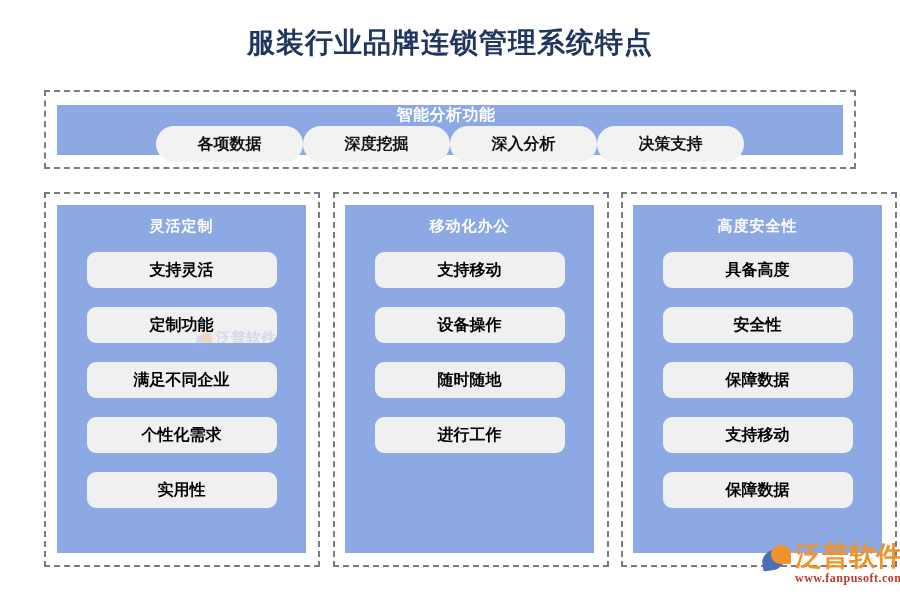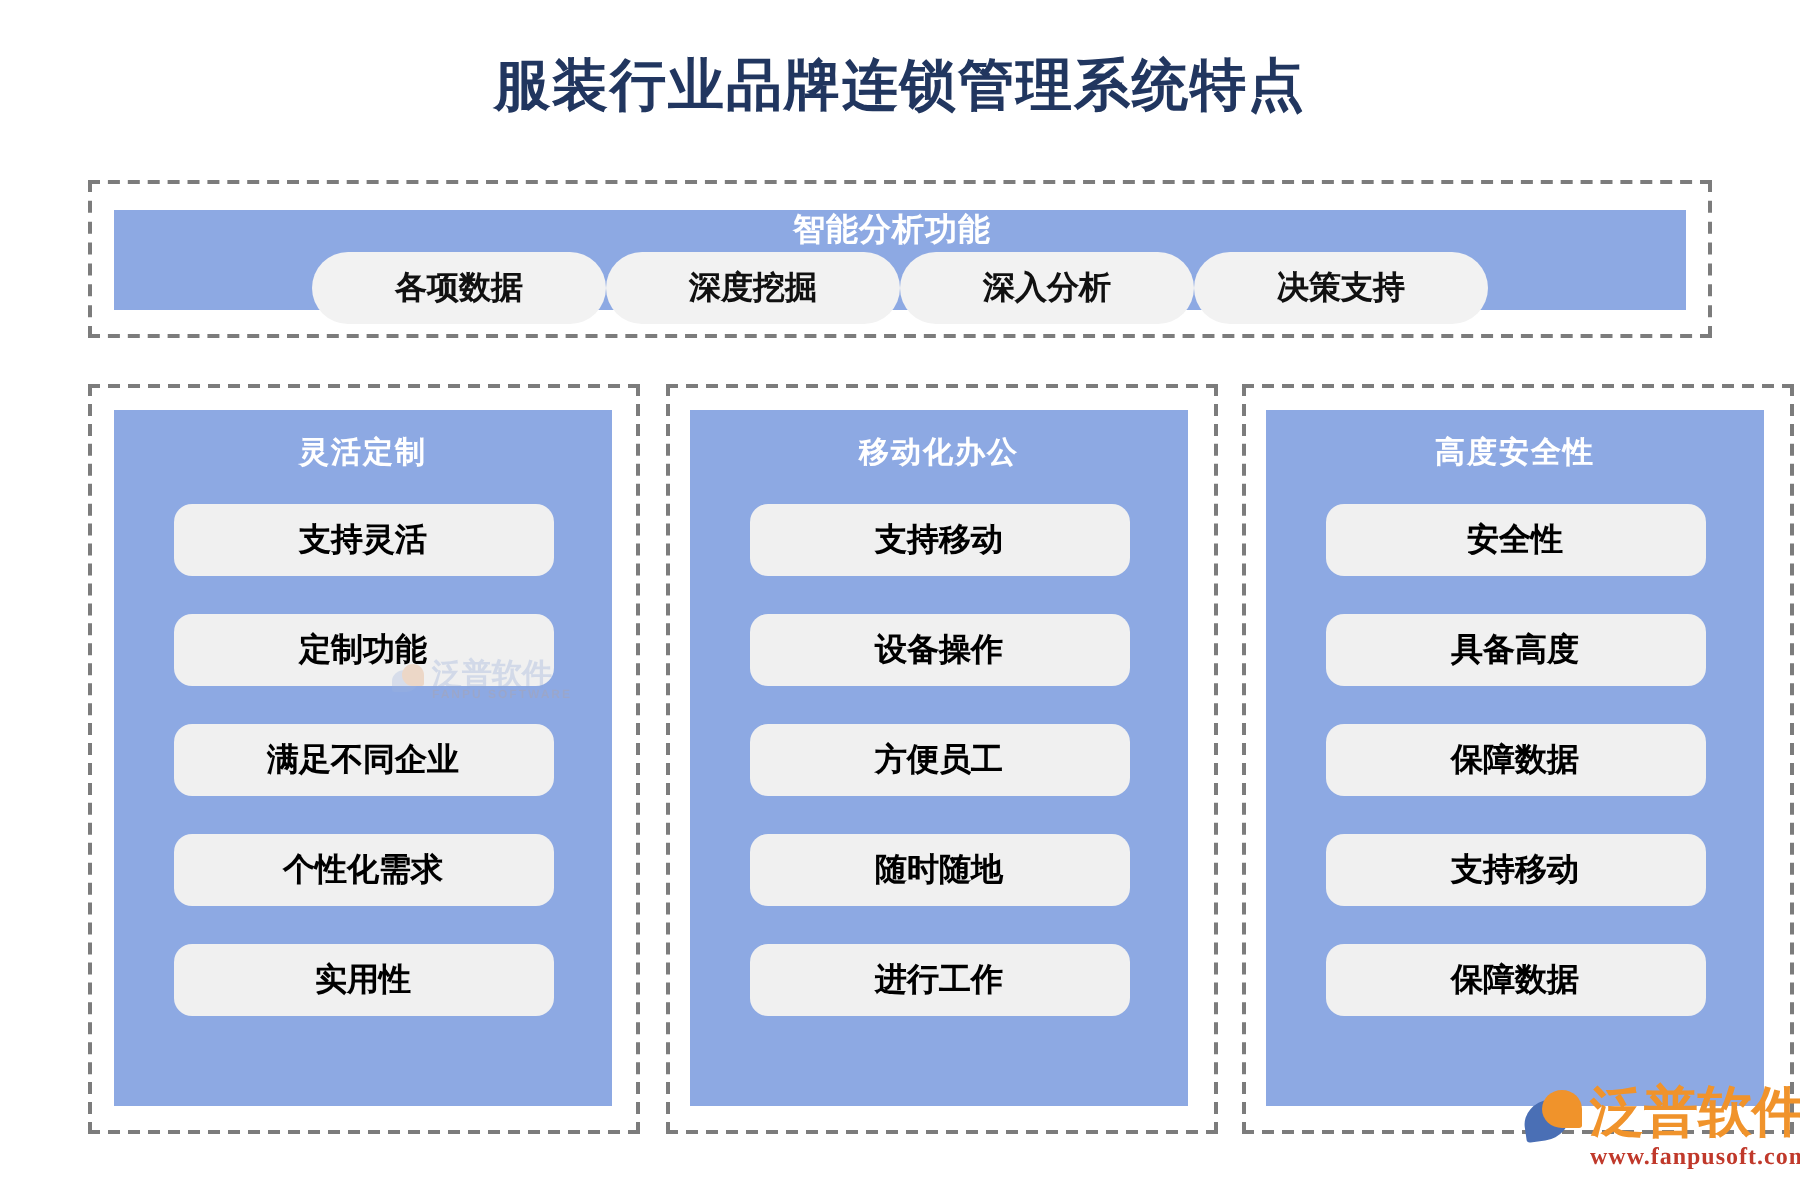--- a/index.html
+++ b/index.html
@@ -287,30 +287,29 @@
     <div class="col-chip">满足不同企业</div>
     <div class="col-chip">个性化需求</div>
     <div class="col-chip">实用性</div>
   </div>
 
   <div class="dashed-box" id="col2-dashed"></div>
   <div class="blue-panel col-panel" id="col2-panel">
     <div class="col-header">移动化办公</div>
     <div class="col-chip">支持移动</div>
     <div class="col-chip">设备操作</div>
-    <div class="col-chip">方便员工</div>
     <div class="col-chip">随时随地</div>
     <div class="col-chip">进行工作</div>
   </div>
 
   <div class="dashed-box" id="col3-dashed"></div>
   <div class="blue-panel col-panel" id="col3-panel">
     <div class="col-header">高度安全性</div>
+    <div class="col-chip">具备高度</div>
     <div class="col-chip">安全性</div>
-    <div class="col-chip">具备高度</div>
     <div class="col-chip">保障数据</div>
     <div class="col-chip">支持移动</div>
     <div class="col-chip">保障数据</div>
   </div>
 
   <div class="watermark">
     <div class="wm-mark"></div>
     <div class="wm-text">
       <div class="wm-cn">泛普软件</div>
       <div class="wm-en">FANPU SOFTWARE</div>

